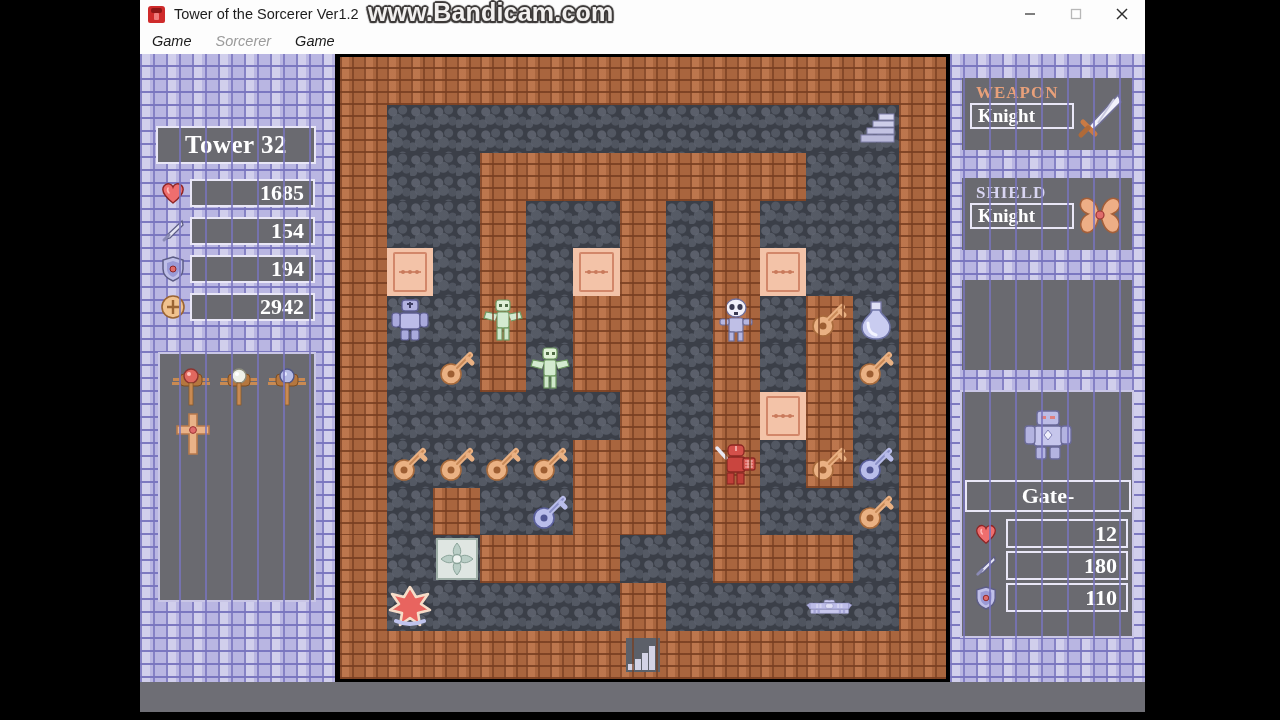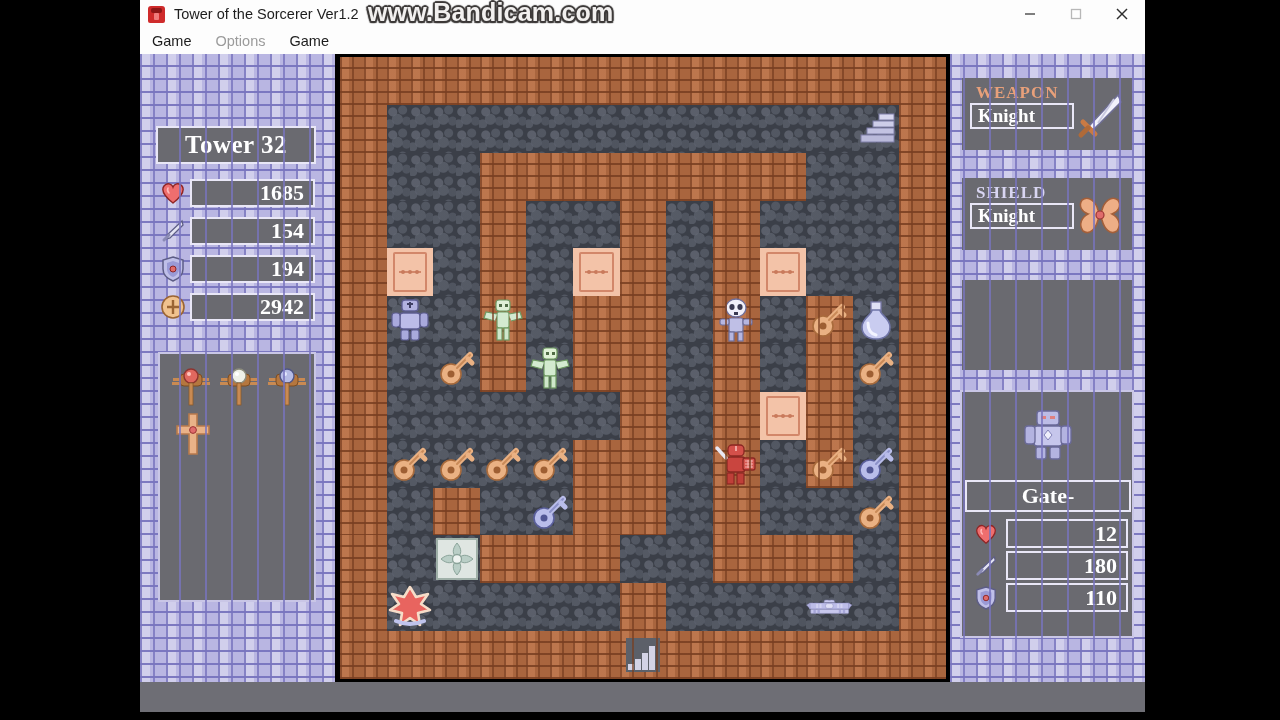--- a/index.html
+++ b/index.html
@@ -20,21 +20,21 @@
   #app-icon .ic { position:absolute; inset:0; background:#cf2b2b; border-radius:3px 3px 2px 2px; }
   #app-icon .ic:after { content:""; position:absolute; left:3px; top:2px; width:11px; height:5px; background:#8d1717; border-radius:2px; }
   #app-icon .ic:before { content:""; position:absolute; left:6px; top:7px; width:5px; height:7px; background:#f07c7c; border-radius:1px; }
   #title-text { margin-left:9px; font-size:14.5px; color:#1d1d1d; font-family:"Liberation Sans",sans-serif; white-space:nowrap; }
 
   .wbtns { position:absolute; right:0; top:0; display:flex; height:28px; }
   .wbtn { width:46px; height:28px; display:flex; align-items:center; justify-content:center; }
   .wbtn svg { display:block; }
 
   
-  #menubar { height:26px; background:#fdfdfd; display:flex; align-items:center; padding-left:12px; gap:24px; }
+  #menubar { height:26px; background:#fdfdfd; display:flex; align-items:center; padding-left:12px; gap:24px;font-style:italic; }
   .menu-item { font-size:14.5px; color:#1c1c1c; font-family:"Liberation Sans",sans-serif; }
   .menu-item.disabled { color:#9b9b9b; }
 
   
   #watermark { position:absolute; left:368px; top:-2px; font-size:25px; font-weight:bold;
       font-family:"Liberation Sans",sans-serif; color:#f2f0ef; letter-spacing:.2px;
       text-shadow: 2px 0 1px #3d3a39, -2px 0 1px #3d3a39, 0 2px 1px #3d3a39, 0 -2px 1px #3d3a39,
                    1.5px 1.5px 1px #3d3a39, -1.5px 1.5px 1px #3d3a39, 1.5px -1.5px 1px #3d3a39, -1.5px -1.5px 1px #3d3a39;
       z-index:5; pointer-events:none; }
 
@@ -171,21 +171,21 @@
           <svg width="16" height="16" viewBox="0 0 16 16">
               <line x1="3" y1="3" x2="13" y2="13" stroke="#2e2e2e" stroke-width="1.4"></line>
               <line x1="13" y1="3" x2="3" y2="13" stroke="#2e2e2e" stroke-width="1.4"></line>
             </svg>
         </div>
       </div>
     </div>
 
     <div id="menubar">
       <div class="menu-item">Game</div>
-      <div class="menu-item disabled">Options</div>
+      <div class="menu-item disabled">Sorcerer</div>
       <div class="menu-item">Game</div>
     </div>
 
     <div id="client">
 
       <div id="left-panel" class="stonepanel">
 
         <div id="tower-label" class="gbox">Tower 32</div>
 
         <div class="statrow" style="top:124px">

